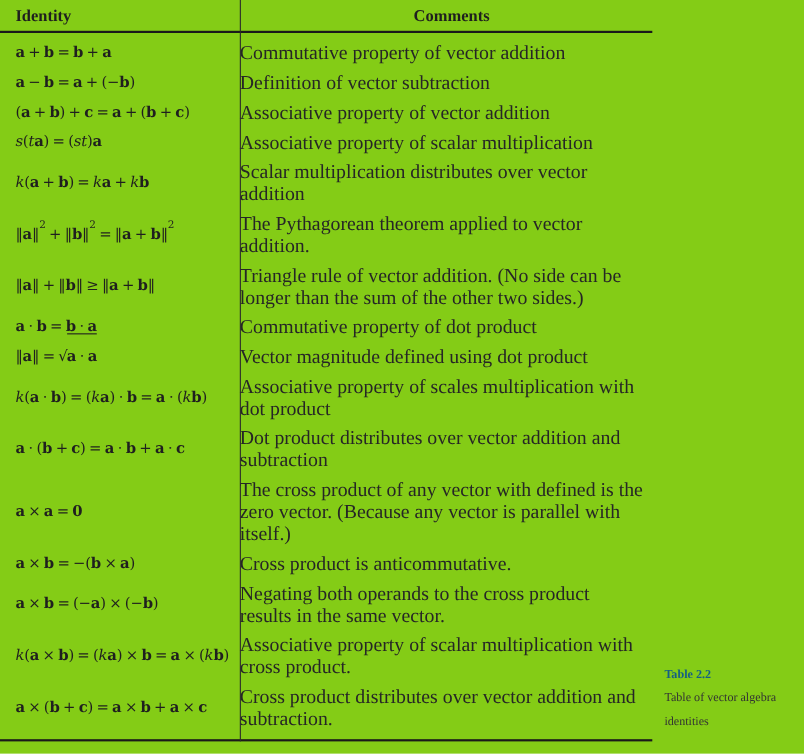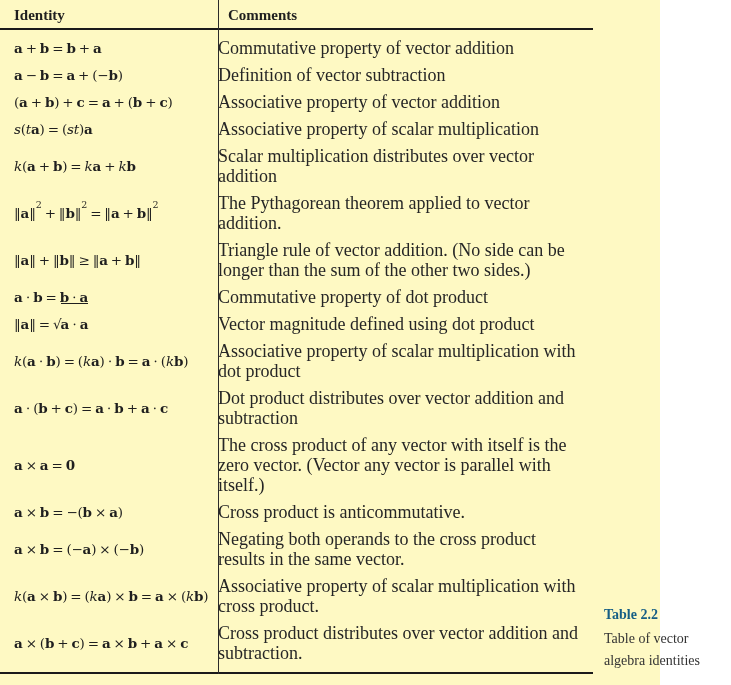--- a/index.html
+++ b/index.html
@@ -4,42 +4,42 @@
 <style>
   * { margin: 0; padding: 0; box-sizing: border-box; }
   html, body { background: #ffffff; }
   body {
     width: 731px; height: 685px;
     font-family: "Liberation Serif", serif;
     color: #1f1f1f;
     position: relative;
     overflow: hidden;
   }
-  .page { position: relative; width: 660px; height: 685px; background: #fef9c3; }
+  .page { position: relative; width: 731px; height: 685px; background: #84cc16; }
 
   .vtable {
     position: absolute; left: 0; top: 0;
     width: 593px;
   }
   
   .vline {
     position: absolute; left: 218px; top: 0; bottom: 0;
     width: 1px; background: #2b2b2b;
   }
   .thead {
     display: flex;
     height: 30px;
     align-items: flex-start;
     border-bottom: 2px solid #1a1a1a;
   }
   .thead .hid, .thead .hcm {
     font-weight: bold; font-size: 15px; padding-top: 7px;
   }
   .thead .hid { width: 218px; padding-left: 14px; }
-  .thead .hcm { flex: 1; padding-left: 10px; }
+  .thead .hcm { flex: 1; padding-left: 10px; text-align: center; }
 
   .tbody { padding-top: 8px; border-bottom: 2px solid #1a1a1a; padding-bottom: 2px; }
   .row { display: flex; align-items: center; margin-bottom: 7px; }
   .cid {
     width: 218px; padding-left: 14px; padding-right: 4px;
     font-family: "DejaVu Serif", serif;
     font-size: 13.5px; line-height: 20px;
     letter-spacing: -0.2px; word-spacing: -1px;
     white-space: nowrap; overflow: visible;
   }
@@ -49,21 +49,21 @@
   .cid .rad { letter-spacing: -1px; }
   .cid .ovl { border-top: 1px solid #1f1f1f; padding-top: 12px; }
   .ccm {
     flex: 1; padding-right: 6px;
     font-size: 18px; line-height: 20px;
     color: #262626;
   }
 
   .caption {
     position: absolute; left: 604px; top: 607px; width: 127px;
-    font-size: 14px;
+    font-size: 11px;
   }
   .caption .cap-label {
     font-weight: bold;
     margin-bottom: 5px;
   }
   .caption .cap-text {
     color: #333333;
     line-height: 21.5px;
   }
 </style>
@@ -109,29 +109,29 @@
         <div class="row">
           <div class="cid"><b>a</b> ⋅ <b>b</b> = <b>b</b> ⋅ <b>a</b></div>
           <div class="ccm">Commutative property of dot product</div>
         </div>
         <div class="row">
           <div class="cid">‖<b>a</b>‖ = <span class="rad">√</span><span class="ovl"><b>a</b> ⋅ <b>a</b></span></div>
           <div class="ccm">Vector magnitude defined using dot product</div>
         </div>
         <div class="row">
           <div class="cid"><i>k</i>(<b>a</b> ⋅ <b>b</b>) = (<i>k</i><b>a</b>) ⋅ <b>b</b> = <b>a</b> ⋅ (<i>k</i><b>b</b>)</div>
-          <div class="ccm">Associative property of scalar multiplication with dot product</div>
+          <div class="ccm">Associative property of scales multiplication with dot product</div>
         </div>
         <div class="row">
           <div class="cid"><b>a</b> ⋅ (<b>b</b> + <b>c</b>) = <b>a</b> ⋅ <b>b</b> + <b>a</b> ⋅ <b>c</b></div>
           <div class="ccm">Dot product distributes over vector addition and subtraction</div>
         </div>
         <div class="row">
           <div class="cid"><b>a</b> × <b>a</b> = <b>0</b></div>
-          <div class="ccm">The cross product of any vector with itself is the zero vector. (Vector any vector is parallel with itself.)</div>
+          <div class="ccm">The cross product of any vector with defined is the zero vector. (Because any vector is parallel with itself.)</div>
         </div>
         <div class="row">
           <div class="cid"><b>a</b> × <b>b</b> = −(<b>b</b> × <b>a</b>)</div>
           <div class="ccm">Cross product is anticommutative.</div>
         </div>
         <div class="row">
           <div class="cid"><b>a</b> × <b>b</b> = (−<b>a</b>) × (−<b>b</b>)</div>
           <div class="ccm">Negating both operands to the cross product results in the same vector.</div>
         </div>
         <div class="row">

